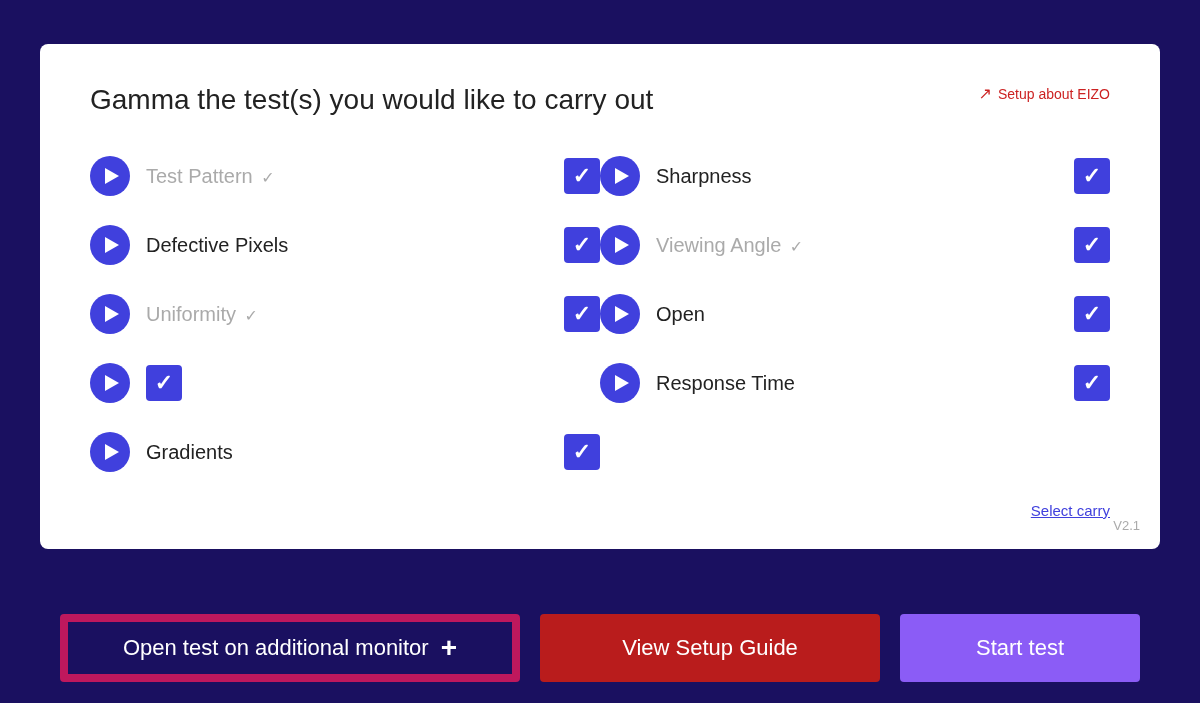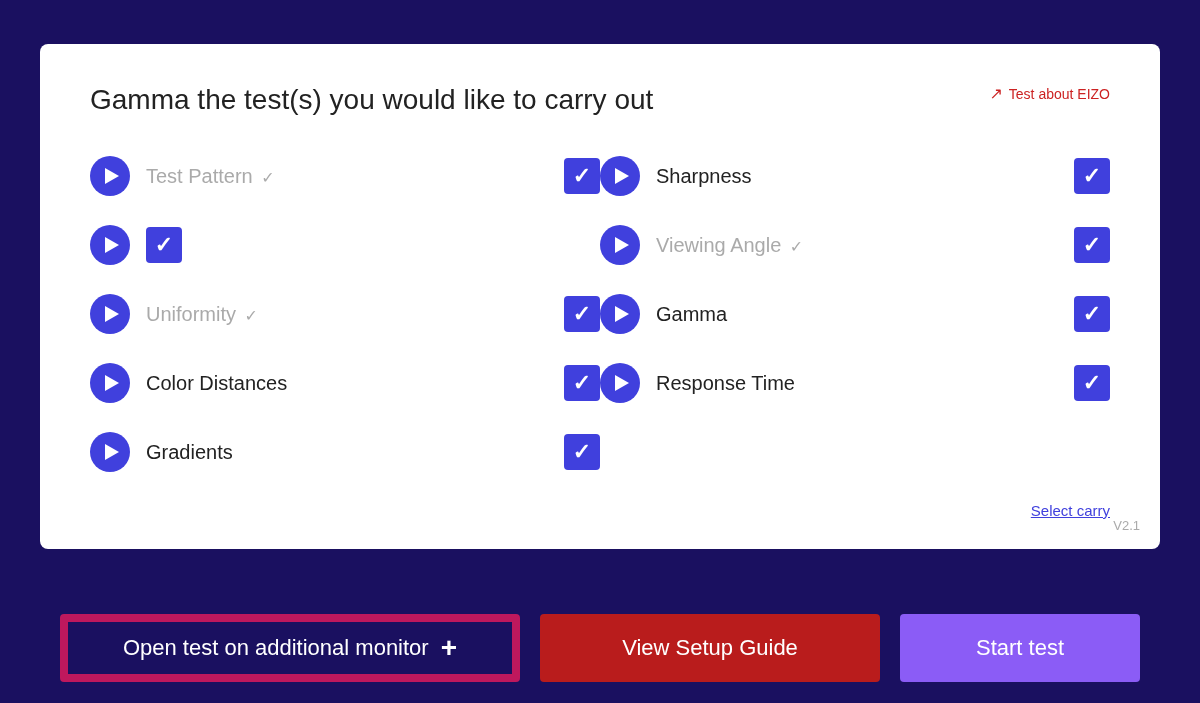--- a/index.html
+++ b/index.html
@@ -217,44 +217,44 @@
   </style>
 </head>
 <body>
 
 <div class="main-content">
   <div class="card">
     <div class="card-header">
       <h1 class="card-title">Gamma the test(s) you would like to carry out</h1>
       <a class="more-about-link">
         <span class="ext-icon">↗</span>
-        <span>Test about EIZO</span>
+        <span>Setup about EIZO</span>
       </a>
     </div>
 
     <div class="tests-grid">
 
       <div class="test-column" id="left-col">
           <div class="test-row">
             <div class="play-btn"></div>
             <span class="test-label dimmed">Test Pattern<span class="check-mark-text"> ✓</span></span>
             <div class="checkbox-checked"></div>
           </div>
           <div class="test-row">
             <div class="play-btn"></div>
+            <span class="test-label">Defective Pixels</span>
             <div class="checkbox-checked"></div>
           </div>
           <div class="test-row">
             <div class="play-btn"></div>
             <span class="test-label dimmed">Uniformity<span class="check-mark-text"> ✓</span></span>
             <div class="checkbox-checked"></div>
           </div>
           <div class="test-row">
             <div class="play-btn"></div>
-            <span class="test-label">Color Distances</span>
             <div class="checkbox-checked"></div>
           </div>
           <div class="test-row">
             <div class="play-btn"></div>
             <span class="test-label">Gradients</span>
             <div class="checkbox-checked"></div>
           </div>
         </div>
 
       <div class="test-column" id="right-col">
@@ -263,21 +263,21 @@
             <span class="test-label">Sharpness</span>
             <div class="checkbox-checked"></div>
           </div>
           <div class="test-row">
             <div class="play-btn"></div>
             <span class="test-label dimmed">Viewing Angle<span class="check-mark-text"> ✓</span></span>
             <div class="checkbox-checked"></div>
           </div>
           <div class="test-row">
             <div class="play-btn"></div>
-            <span class="test-label">Gamma</span>
+            <span class="test-label">Open</span>
             <div class="checkbox-checked"></div>
           </div>
           <div class="test-row">
             <div class="play-btn"></div>
             <span class="test-label">Response Time</span>
             <div class="checkbox-checked"></div>
           </div>
           <div class="test-row" style="justify-content: flex-end;"></div>
         </div>
     </div>

